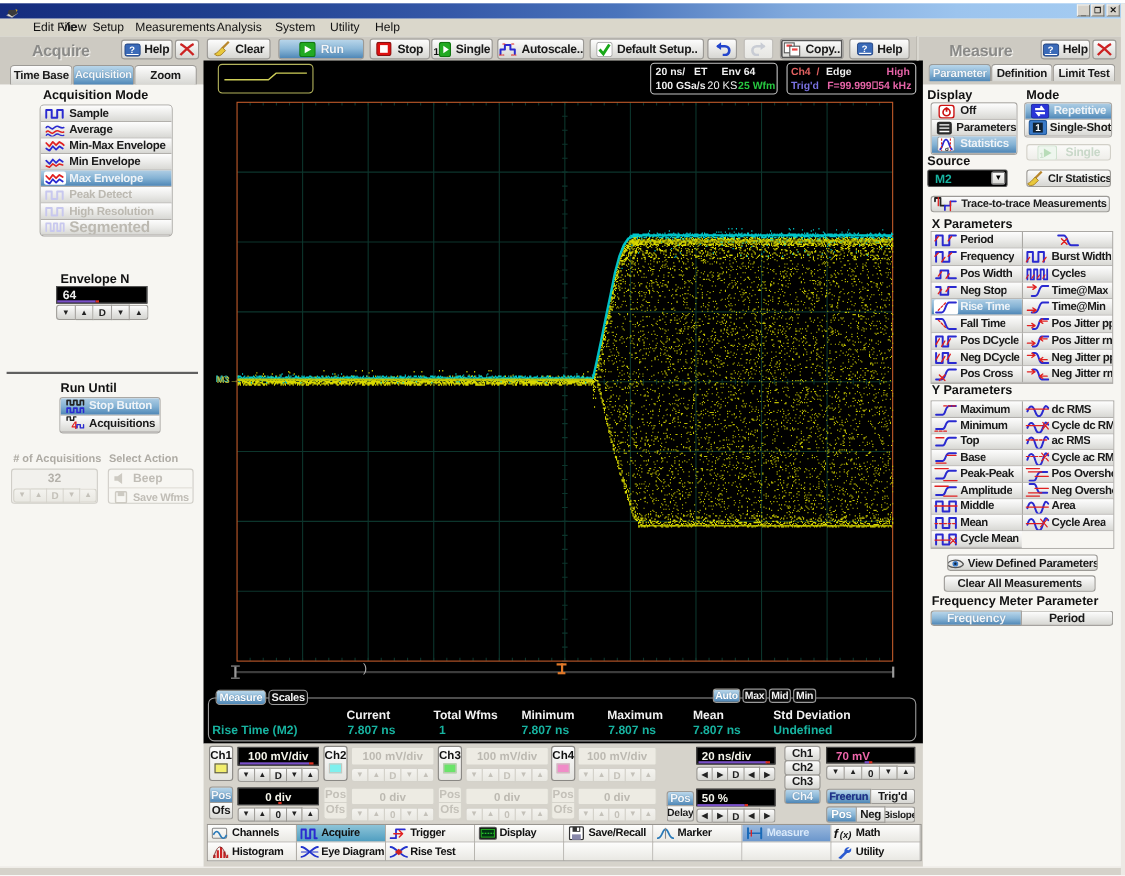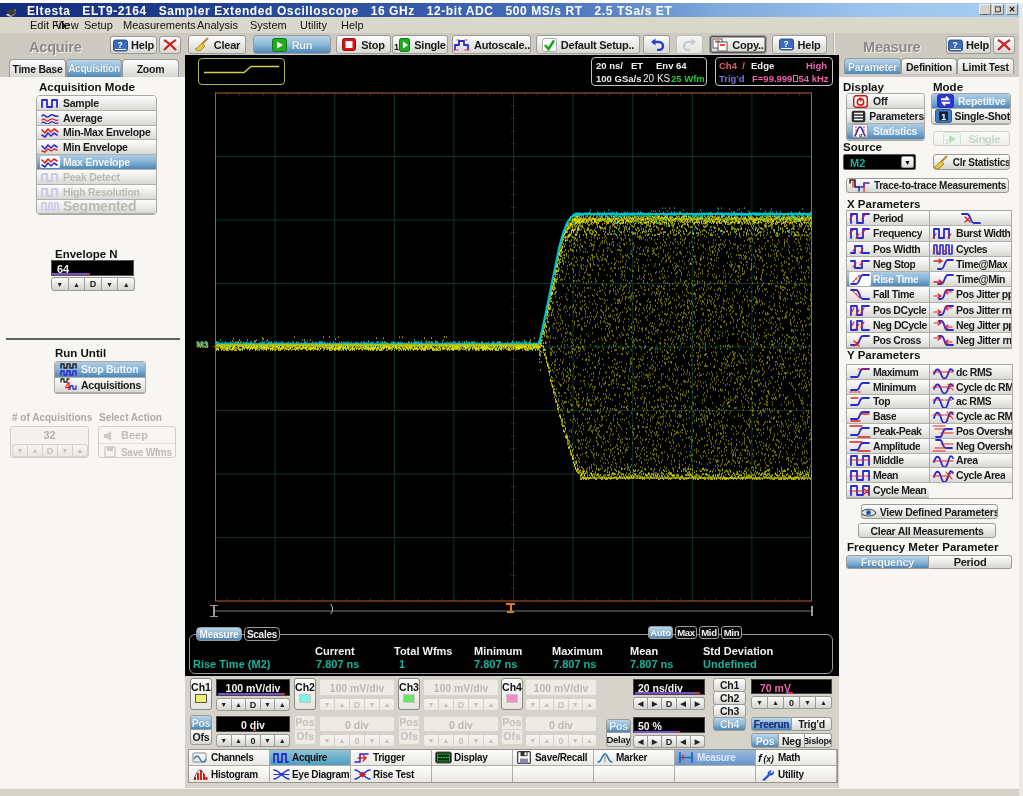--- a/index.html
+++ b/index.html
@@ -20,21 +20,20 @@
 
 </style></head><body>
 <div id="w">
 <div class="a" style="left:0;top:0;width:1023px;height:3px;background:#fff"></div>
 <div class="a" style="left:0;top:3px;width:1023px;height:14px;background:linear-gradient(90deg,#152c7e 0%,#20408f 20%,#3558a8 40%,#4a74bc 55%,#7fa8dc 70%,#9cc4ee 85%,#a6cdf2 100%)"></div>
 <div class="a" style="left:4px;top:4px;width:13px;height:11px;"><svg class="ic" width="14" height="11" viewBox="0 0 14 11" style="">
         <path d="M2 7l5-4 5 2-5 4z" fill="#e8e6e0" stroke="#888" stroke-width="0.6"></path>
         <path d="M4 2h6l2 3-5 3-4-3z" fill="#3a3a3a"></path>
         <path d="M10 1l2 1-1 2" fill="#c8a020"></path>
       </svg></div>
-<div class="a" style="left:27px;top:4px;font-size:12px;color:#fff;font-weight:bold;white-space:nowrap;letter-spacing:0.6px;top:3.5px">Eltesta&nbsp;&nbsp;&nbsp;ELT9-2164&nbsp;&nbsp;&nbsp;Sampler Extended Oscilloscope&nbsp;&nbsp;&nbsp;16 GHz&nbsp;&nbsp;&nbsp;12-bit ADC&nbsp;&nbsp;&nbsp;500 MS/s RT&nbsp;&nbsp;&nbsp;2.5 TSa/s ET</div>
 <div class="a" style="left:979px;top:4px;width:12px;height:11px;background:#d6d2ca;border:1px solid;border-color:#f4f2ee #7a7a74 #7a7a74 #f4f2ee;color:#111;display:flex;align-items:center;justify-content:center;font-weight:bold;font-size:8px;">
       <span style="margin-top:4px">_</span>
     </div>
 <div class="a" style="left:992px;top:4px;width:12px;height:11px;background:#d6d2ca;border:1px solid;border-color:#f4f2ee #7a7a74 #7a7a74 #f4f2ee;color:#111;display:flex;align-items:center;justify-content:center;font-weight:bold;font-size:7px;">❐</div>
 <div class="a" style="left:1006px;top:4px;width:12px;height:11px;background:#d6d2ca;border:1px solid;border-color:#f4f2ee #7a7a74 #7a7a74 #f4f2ee;color:#111;display:flex;align-items:center;justify-content:center;font-weight:bold;font-size:8px;">✕</div>
 <div class="a" style="left:0;top:17px;width:1023px;height:16px;background:#dad7cb"></div>
 <div class="a" style="left:8px;top:19px;font-size:11px;color:#111;white-space:nowrap;margin-left:44px;">File</div>
 <div class="a" style="left:30px;top:19px;font-size:11px;color:#111;white-space:nowrap;">Edit</div>
 <div class="a" style="left:55px;top:19px;font-size:11px;color:#111;white-space:nowrap;">View</div>
 <div class="a" style="left:84px;top:19px;font-size:11px;color:#111;white-space:nowrap;">Setup</div>

